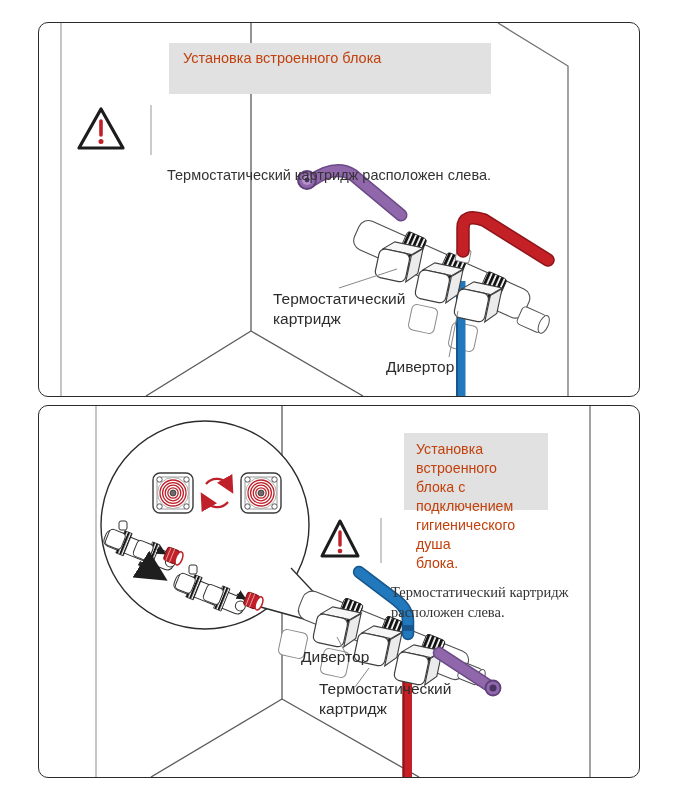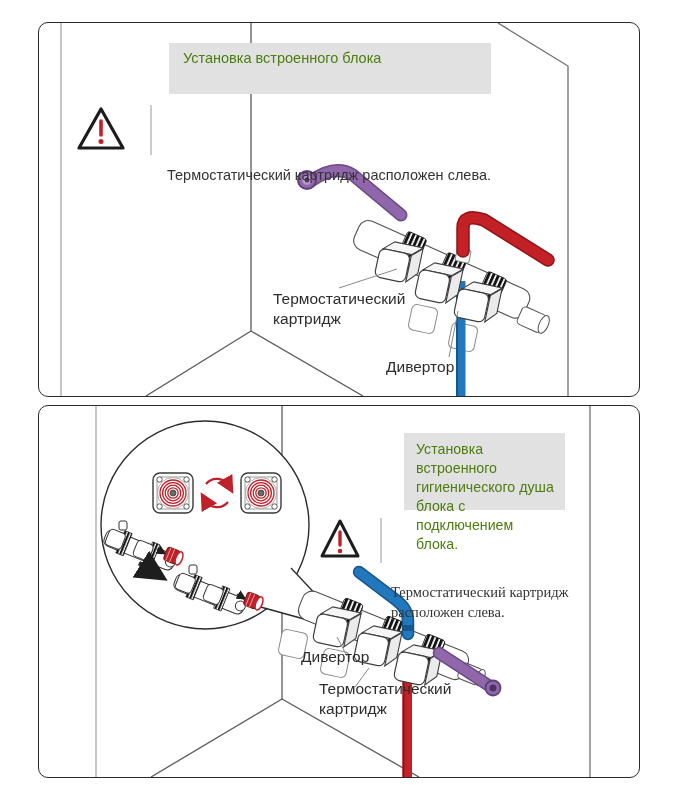--- a/index.html
+++ b/index.html
@@ -2,21 +2,21 @@
 <html><head>
 <meta charset="utf-8">
 <style>
   html,body{margin:0;padding:0;}
   body{width:679px;height:800px;background:#fff;position:relative;overflow:hidden;
        font-family:"Liberation Sans",sans-serif;}
   .panel{position:absolute;border:1.6px solid #2b2b2b;border-radius:10px;background:#fff;}
   #panel-top{left:38px;top:22px;width:600px;height:373px;}
   #panel-bottom{left:38px;top:405px;width:600px;height:371px;}
   .panel svg{position:absolute;left:0;top:0;}
-  .note-box{position:absolute;background:#e1e1e1;color:#4d7c0f;font-size:14.5px;line-height:21px;
+  .note-box{position:absolute;background:#e1e1e1;color:#c2410c;font-size:14.5px;line-height:21px;
             padding:5px 10px 0 14px;box-sizing:border-box;}
   .note-box.small{font-size:14.2px;line-height:19px;padding:7px 8px 0 12px;}
   .warn-text{position:absolute;font-size:14.5px;line-height:20px;color:#333;white-space:nowrap;margin-top:42px;}
   .lbl{font-family:"Liberation Sans",sans-serif;font-size:15.5px;fill:#2c2c2c;}
 </style>
 </head>
 <body>
 
 <div class="panel" id="panel-top">
   <svg width="600" height="373" viewBox="0 0 600 373">
@@ -266,23 +266,23 @@
       <line x1="308" y1="250" x2="298" y2="231" stroke="#888" stroke-width="1"></line>
       <text class="lbl" x="262" y="256">Дивертор</text>
     </g>
     <g>
       <line x1="316" y1="281" x2="330" y2="262" stroke="#888" stroke-width="1"></line>
       <text class="lbl" x="280" y="288">Термостатический</text>
       <text class="lbl" x="280" y="308">картридж</text>
     </g>
   </svg>
 
-  <div class="note-box small" style="left:365px;top:27px;width:161px;height:77px;">
+  <div class="note-box small" style="left:365px;top:27px;width:144px;height:77px;">
     <div>Установка встроенного</div>
+    <div>блока с подключением</div>
     <div>гигиенического душа</div>
-    <div>блока с подключением</div>
     <div>блока.</div>
   </div>
   <div class="warn-text" style="left:352px;top:134px;font-family:Liberation Serif, serif;">
     <div>Термостатический картридж</div>
     <div>расположен слева.</div>
   </div>
 </div>
 
 </body></html>

